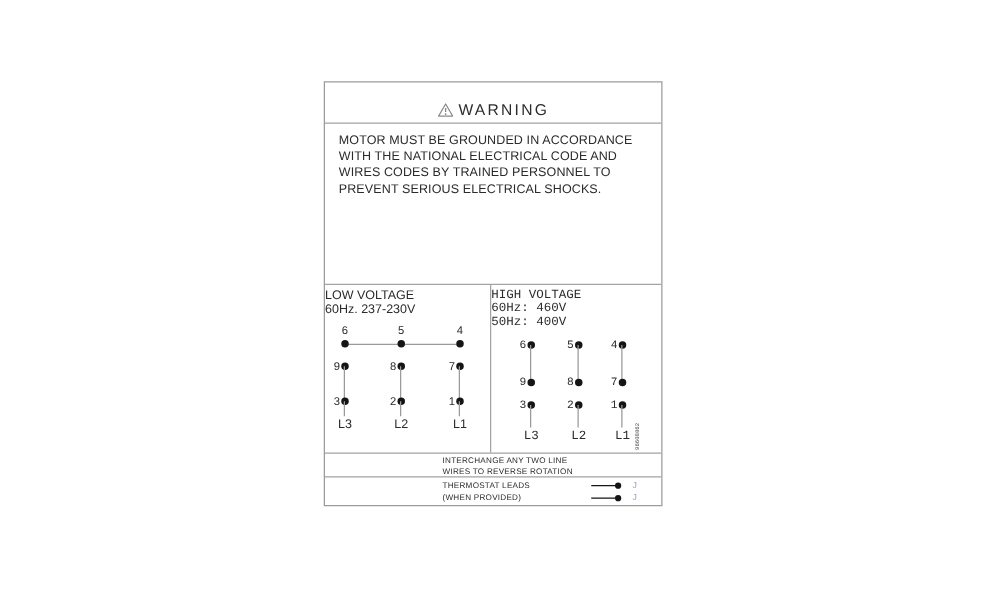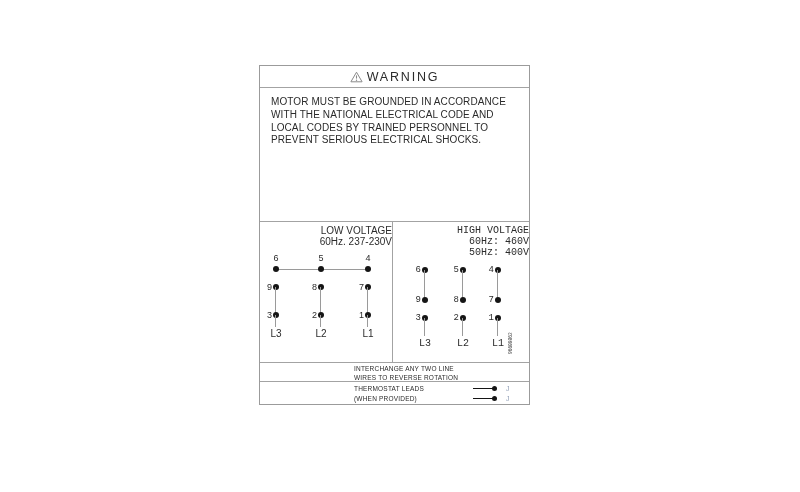--- a/index.html
+++ b/index.html
@@ -3,34 +3,34 @@
 <meta charset="utf-8">
 <style>
   html,body{margin:0;padding:0;background:#ffffff;}
   .page{position:relative;width:800px;height:492px;background:#ffffff;overflow:hidden;
         font-family:"Liberation Sans", sans-serif;color:#2b2b2b;}
   .label{position:absolute;left:259px;top:65px;width:271px;height:340px;
          border:1.5px solid #9b9b9b;box-sizing:border-box;display:flex;flex-direction:column;background:#fff;}
 
   
   .sec-header{height:22px;border-bottom:1px solid #a3a3a3;box-sizing:border-box;
-              display:flex;align-items:center;justify-content:center;gap:4px;}
+              display:flex;align-items:center;justify-content:center;gap:4px;margin-top:12px;}
   .warn-title{font-size:12.5px;letter-spacing:1.8px;color:#2b2b2b;}
 
   
   .sec-text{height:134px;border-bottom:1px solid #a3a3a3;box-sizing:border-box;
             padding:8px 10px 0 11px;}
   .para{margin:0 0 13px 0;font-size:10px;line-height:12.8px;letter-spacing:0.1px;white-space:pre-line;}
 
   
   .sec-volt{height:141px;border-bottom:1px solid #a3a3a3;box-sizing:border-box;display:flex;}
   .cell{position:relative;box-sizing:border-box;}
   .cell.low{width:133px;border-right:1px solid #a3a3a3;}
   .cell.high{flex:1;font-family:Liberation Mono, monospace;}
-  .cell-head{position:absolute;top:3px;left:0;right:0;text-align:right;
+  .cell-head{position:absolute;top:3px;left:0;right:0;text-align:left;
              font-size:10px;line-height:11px;}
   .tdot{position:absolute;width:6px;height:6px;border-radius:50%;background:#151515;}
   .hline{position:absolute;height:1px;background:#9a9a9a;}
   .vline{position:absolute;width:1px;background:#9a9a9a;}
   .tnum{position:absolute;font-size:9px;line-height:10px;}
   .tnum.above{width:12px;text-align:center;}
   .tnum.left{width:10px;text-align:right;}
   .lbl{position:absolute;width:24px;text-align:center;font-size:10px;line-height:11px;}
   .pnum{position:absolute;font-size:4.5px;letter-spacing:0;color:#444;
         writing-mode:vertical-rl;transform:rotate(180deg);line-height:5px;}
@@ -59,21 +59,21 @@
         <path d="M6.5 1.2 L12.1 10.8 L0.9 10.8 Z" fill="none" stroke="#8a8a8a" stroke-width="1" stroke-linejoin="round"></path>
         <line x1="6.5" y1="4.4" x2="6.5" y2="7.6" stroke="#8a8a8a" stroke-width="1.1"></line>
         <circle cx="6.5" cy="9.3" r="0.7" fill="#8a8a8a"></circle>
       </svg>
       <span class="warn-title">WARNING</span>
     </div>
 
     <div class="sec-text">
       <p class="para">MOTOR MUST BE GROUNDED IN ACCORDANCE
 WITH THE NATIONAL ELECTRICAL CODE AND
-LOCAL CODES BY TRAINED PERSONNEL TO
+WIRES CODES BY TRAINED PERSONNEL TO
 PREVENT SERIOUS ELECTRICAL SHOCKS.</p>
     </div>
 
     <div class="sec-volt">
 
       <div class="cell low">
         <div class="cell-head">
           <div>LOW VOLTAGE</div>
           <div>60Hz. 237-230V</div>
         </div>

